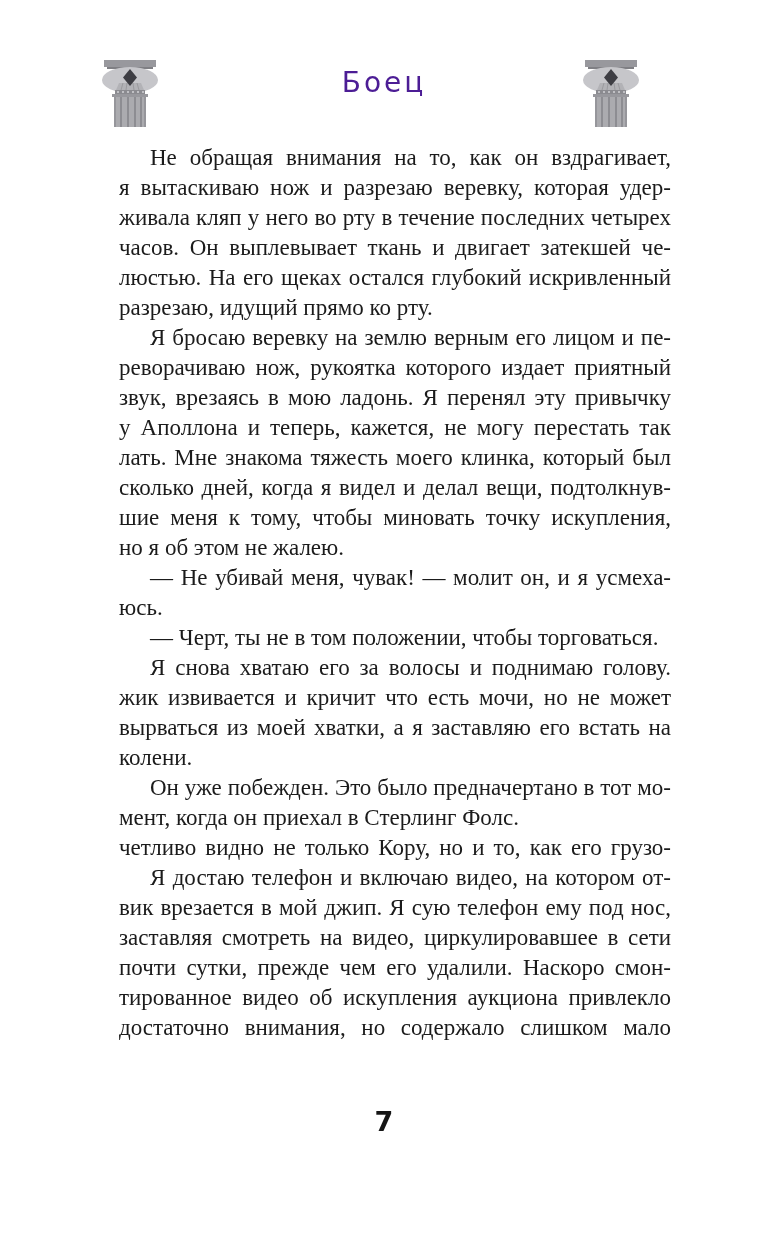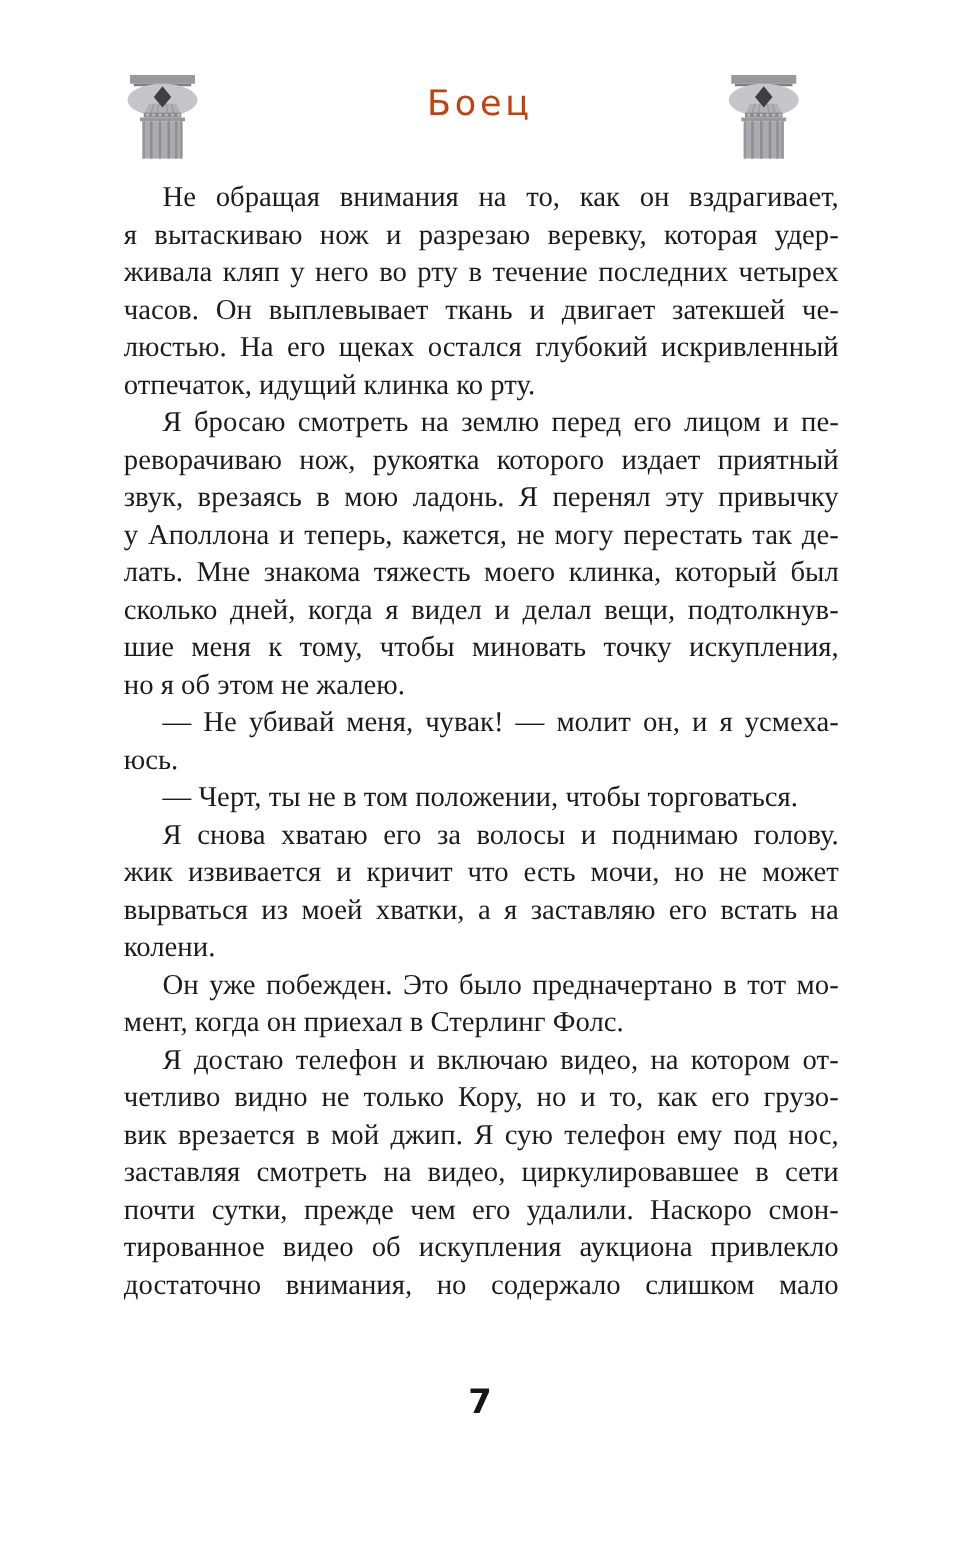--- a/index.html
+++ b/index.html
@@ -36,36 +36,37 @@
     position: absolute;
     top: 66px;
     left: 0;
     width: 768px;
     margin: 0;
     text-align: center;
     font-family: "DejaVu Sans", sans-serif;
     font-weight: 400;
     font-size: 28px;
     letter-spacing: 3px;
-    color: #c2410c;
+    color: #4c1d95;
   }
   .text-block {
     position: absolute;
     top: 143px;
     left: 99px;
     width: 572px;
   }
   .paragraph { margin: 0; }
   .line {
     height: 30px;
     line-height: 30px;
     font-size: 23px;
     text-align: left;
     white-space: normal;
     overflow: hidden;
+    margin-left: 20px;
   }
   .line.just {
     text-align: justify;
     text-align-last: justify;
   }
   .line.indent { text-indent: 31px; }
   .page-footer {
     position: absolute;
     top: 1106px;
     left: 0;
@@ -149,24 +150,24 @@
 
   </header>
 
   <main class="text-block">
       <div class="paragraph">
         <div class="line indent just">Не обращая внимания на то, как он вздрагивает,</div>
         <div class="line just">я вытаскиваю нож и разрезаю веревку, которая удер-</div>
         <div class="line just">живала кляп у него во рту в течение последних четырех</div>
         <div class="line just">часов. Он выплевывает ткань и двигает затекшей че-</div>
         <div class="line just">люстью. На его щеках остался глубокий искривленный</div>
-        <div class="line">отпечаток, идущий клинка ко рту.</div>
-      </div>
-      <div class="paragraph">
-        <div class="line indent just">Я бросаю смотреть на землю перед его лицом и пе-</div>
+        <div class="line">разрезаю, идущий прямо ко рту.</div>
+      </div>
+      <div class="paragraph">
+        <div class="line indent just">Я бросаю веревку на землю верным его лицом и пе-</div>
         <div class="line just">реворачиваю нож, рукоятка которого издает приятный</div>
         <div class="line just">звук, врезаясь в мою ладонь. Я перенял эту привычку</div>
         <div class="line just">у Аполлона и теперь, кажется, не могу перестать так де-</div>
         <div class="line just">лать. Мне знакома тяжесть моего клинка, который был</div>
         <div class="line just">сколько дней, когда я видел и делал вещи, подтолкнув-</div>
         <div class="line just">шие меня к тому, чтобы миновать точку искупления,</div>
         <div class="line">но я об этом не жалею.</div>
       </div>
       <div class="paragraph">
         <div class="line indent just">— Не убивай меня, чувак! — молит он, и я усмеха-</div>
@@ -179,22 +180,22 @@
         <div class="line indent just">Я снова хватаю его за волосы и поднимаю голову.</div>
         <div class="line just">жик извивается и кричит что есть мочи, но не может</div>
         <div class="line just">вырваться из моей хватки, а я заставляю его встать на</div>
         <div class="line">колени.</div>
       </div>
       <div class="paragraph">
         <div class="line indent just">Он уже побежден. Это было предначертано в тот мо-</div>
         <div class="line">мент, когда он приехал в Стерлинг Фолс.</div>
       </div>
       <div class="paragraph">
+        <div class="line just">четливо видно не только Кору, но и то, как его грузо-</div>
         <div class="line indent just">Я достаю телефон и включаю видео, на котором от-</div>
-        <div class="line just">четливо видно не только Кору, но и то, как его грузо-</div>
         <div class="line just">вик врезается в мой джип. Я сую телефон ему под нос,</div>
         <div class="line just">заставляя смотреть на видео, циркулировавшее в сети</div>
         <div class="line just">почти сутки, прежде чем его удалили. Наскоро смон-</div>
         <div class="line just">тированное видео об искупления аукциона привлекло</div>
         <div class="line just">достаточно внимания, но содержало слишком мало</div>
       </div>
     </main>
 
   <footer class="page-footer">
     <div class="page-number">7</div>

